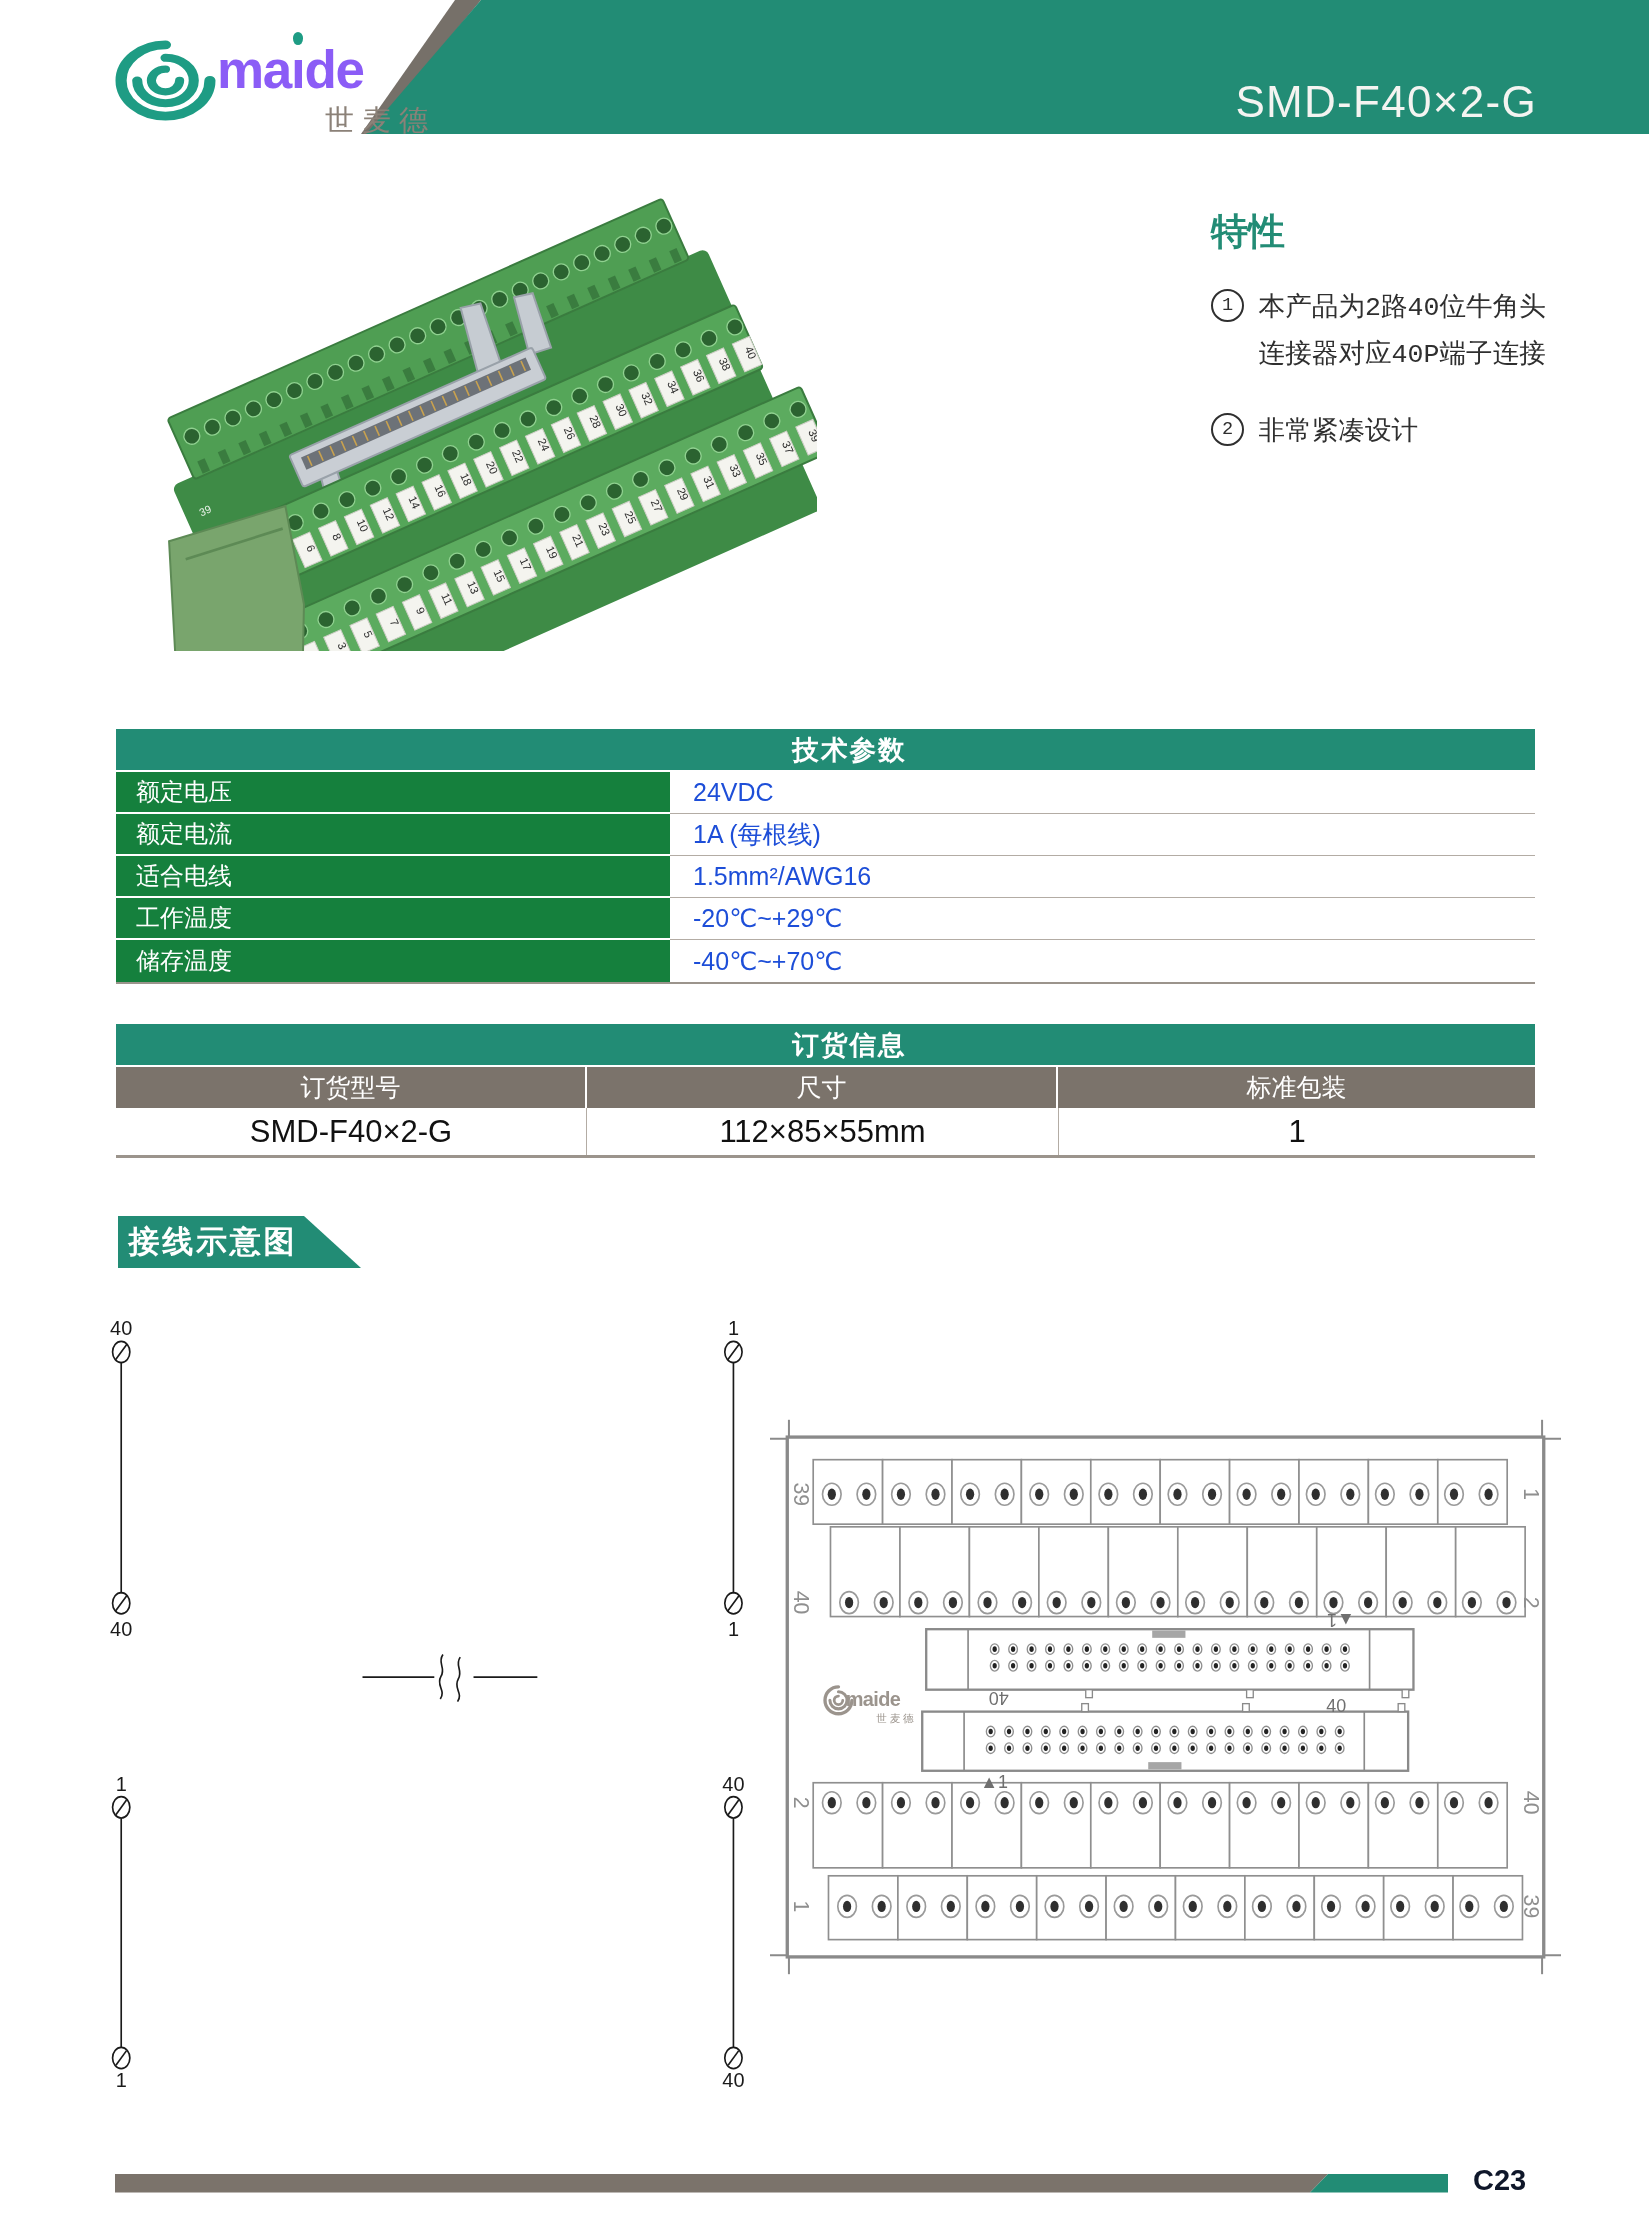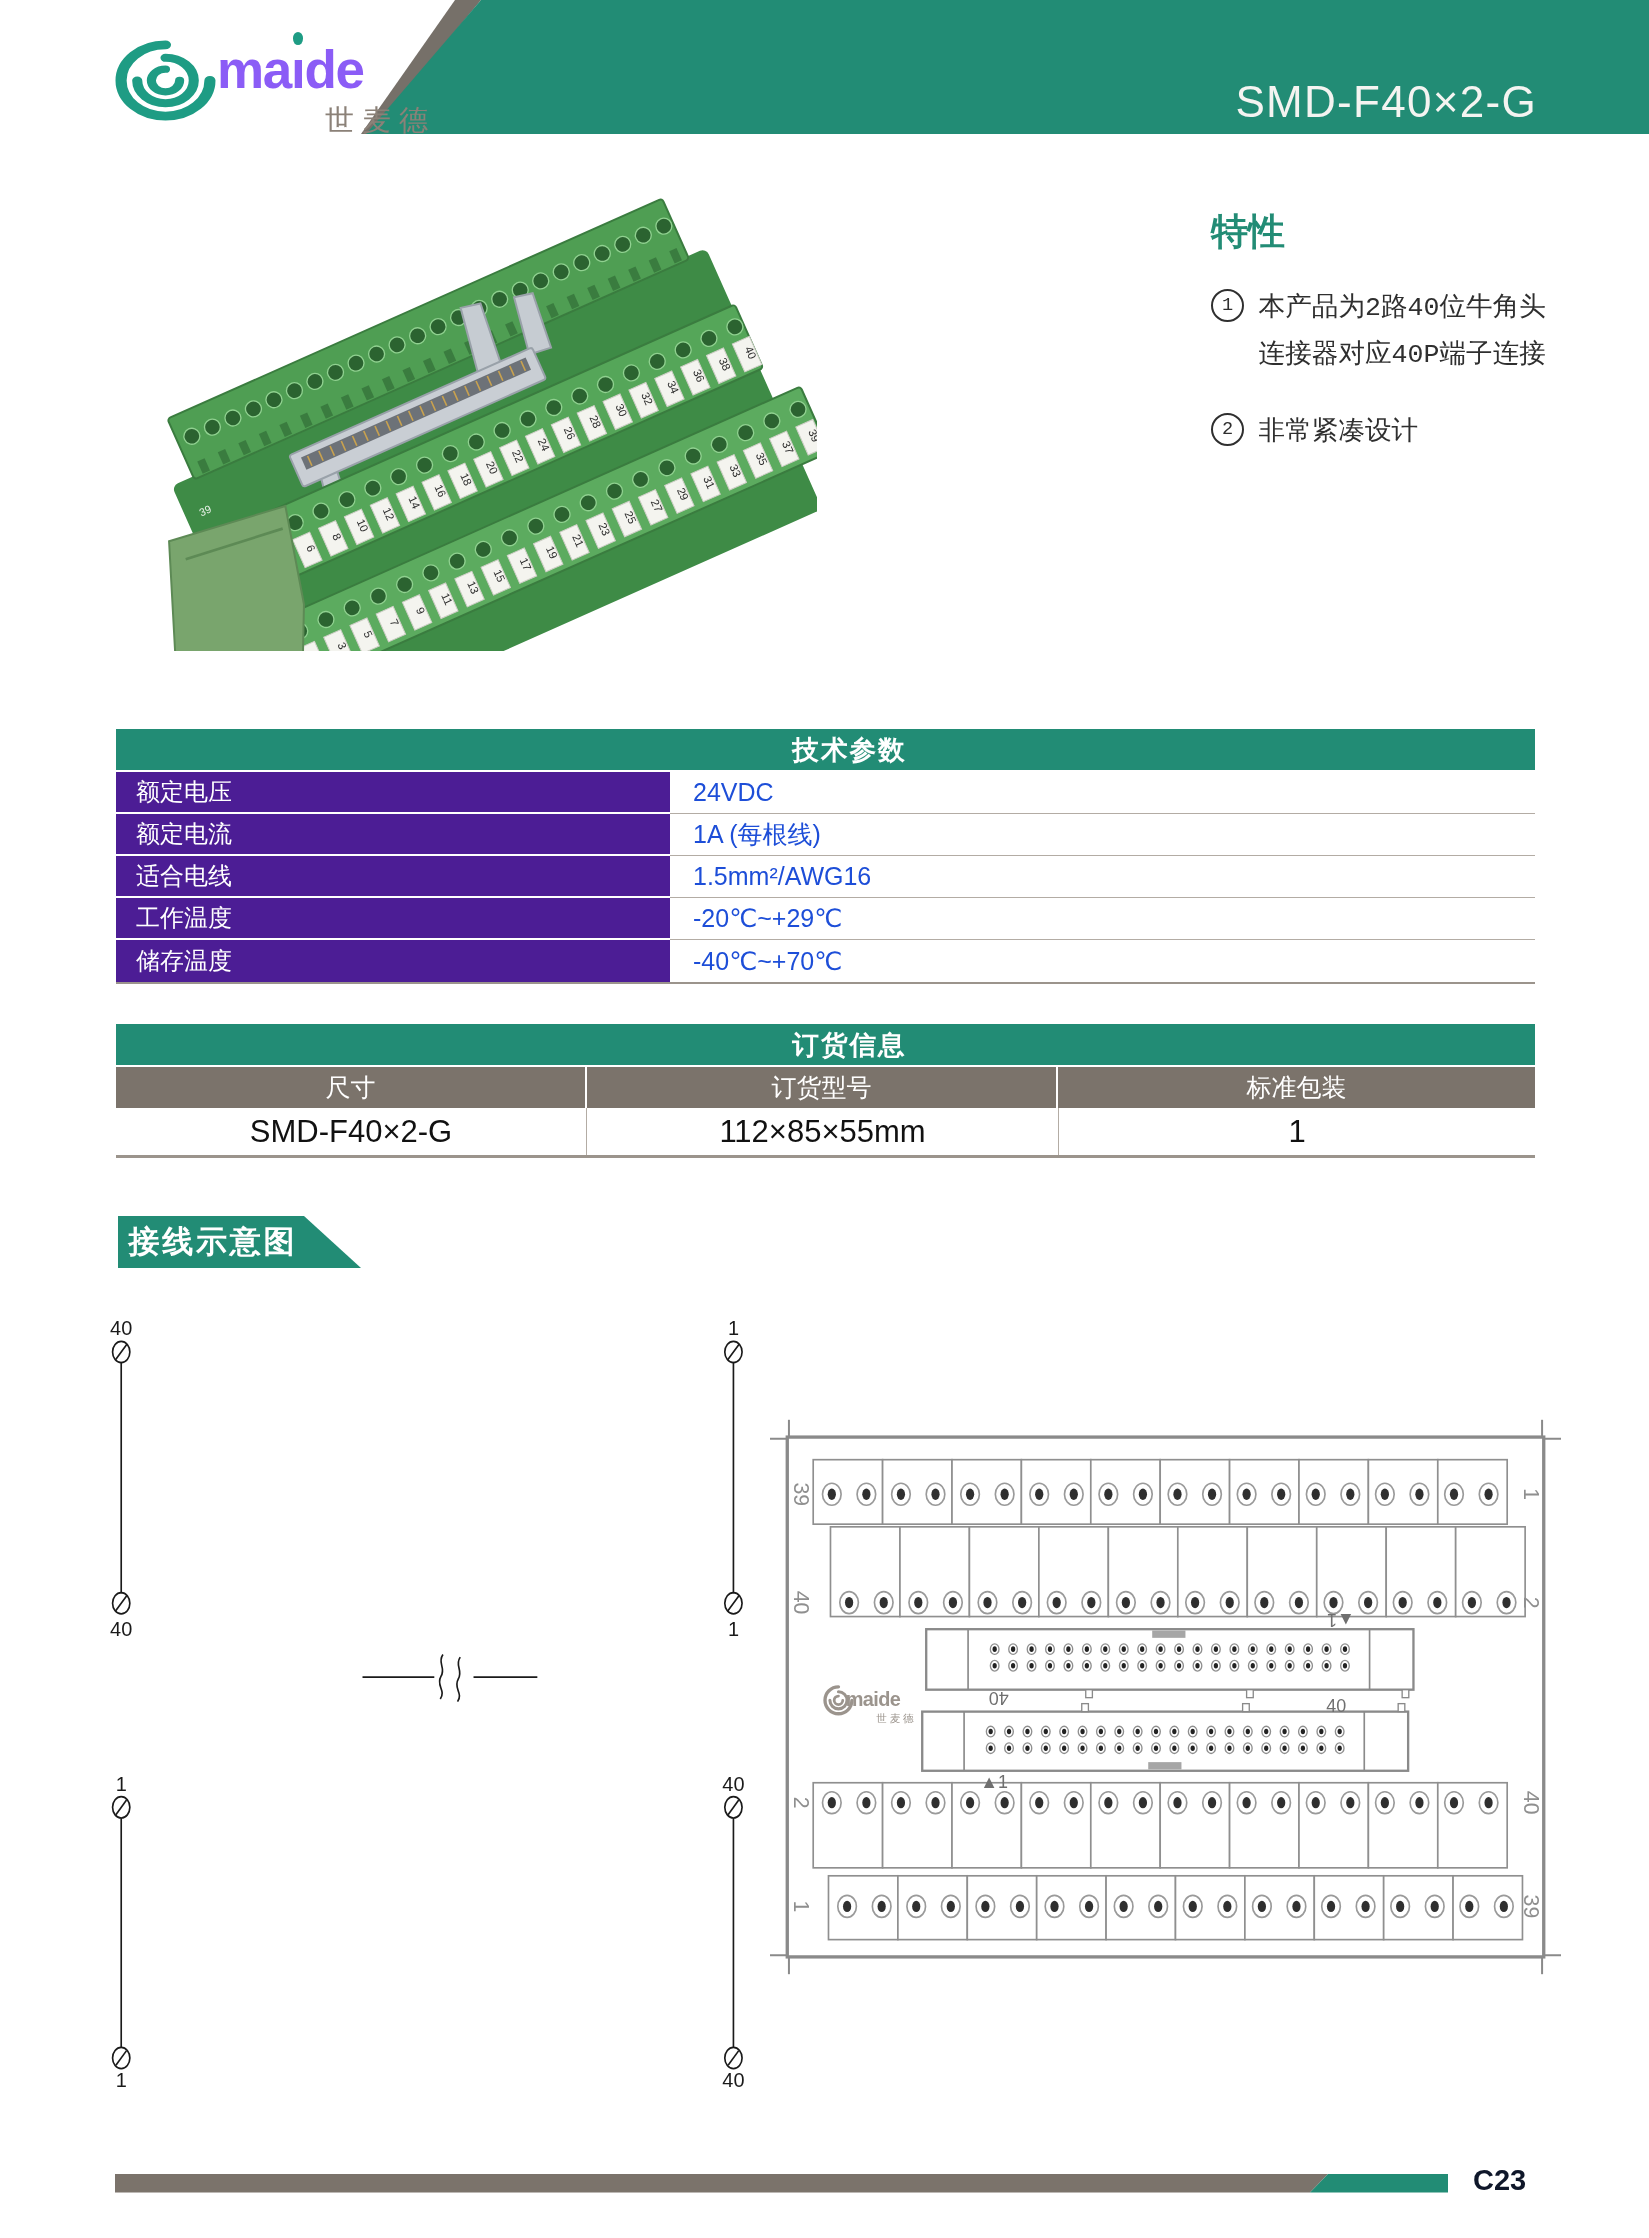--- a/index.html
+++ b/index.html
@@ -32,21 +32,21 @@
         display:flex;align-items:center;justify-content:center;font-size:18.6px;margin-top:4px;}
   .ftext{font-size:26.6px;line-height:1.78;color:#2f2f2f;}
   .feat-line:empty{display:none;}
   
   .tbl{position:absolute;left:116px;width:1419px;}
   .tech{top:729px;border-bottom:2.7px solid #9b948c;}
   .thead{height:41px;background:#228C75;border-bottom:2px solid #fff;color:#fff;
         display:flex;align-items:center;justify-content:center;
         font-size:26.6px;font-weight:bold;letter-spacing:2px;padding-left:48px;}
   .trow{display:flex;height:42px;}
-  .tlabel{width:534px;background:#4c1d95;color:#fff;font-size:24px;
+  .tlabel{width:534px;background:#15803d;color:#fff;font-size:24px;
         display:flex;align-items:center;padding-left:20px;border-bottom:2.7px solid #fff;}
   .trow:last-child .tlabel{border-bottom:none;}
   .tvalue{flex:1;background:#fff;color:#1d4ed8;font-size:25px;
         display:flex;align-items:center;padding-left:23px;border-bottom:1.3px solid #b3aca4;}
   .trow:last-child .tvalue{border-bottom:none;}
   .order{top:1024px;border-bottom:3.3px solid #9b948c;}
   .ocols{display:flex;height:41px;}
   .ocol{background:#7b736b;color:#fff;font-size:25px;display:flex;align-items:center;
         justify-content:center;border-right:2.7px solid #fff;}
   .ocol:last-child{border-right:none;}
@@ -378,22 +378,22 @@
     </div>
     <div class="trow">
       <div class="tlabel">储存温度</div>
       <div class="tvalue">-40℃~+70℃</div>
     </div>
   </div>
 
   <div class="tbl order">
     <div class="thead">订货信息</div>
     <div class="ocols">
+      <div class="ocol c1">订货型号</div>
       <div class="ocol c2">尺寸</div>
-      <div class="ocol c1">订货型号</div>
       <div class="ocol c3">标准包装</div>
     </div>
     <div class="odata">
       <div class="ocell c1">SMD-F40×2-G</div>
       <div class="ocell c2">112×85×55mm</div>
       <div class="ocell c3">1</div>
     </div>
   </div>
 
   <div class="wire-banner">

